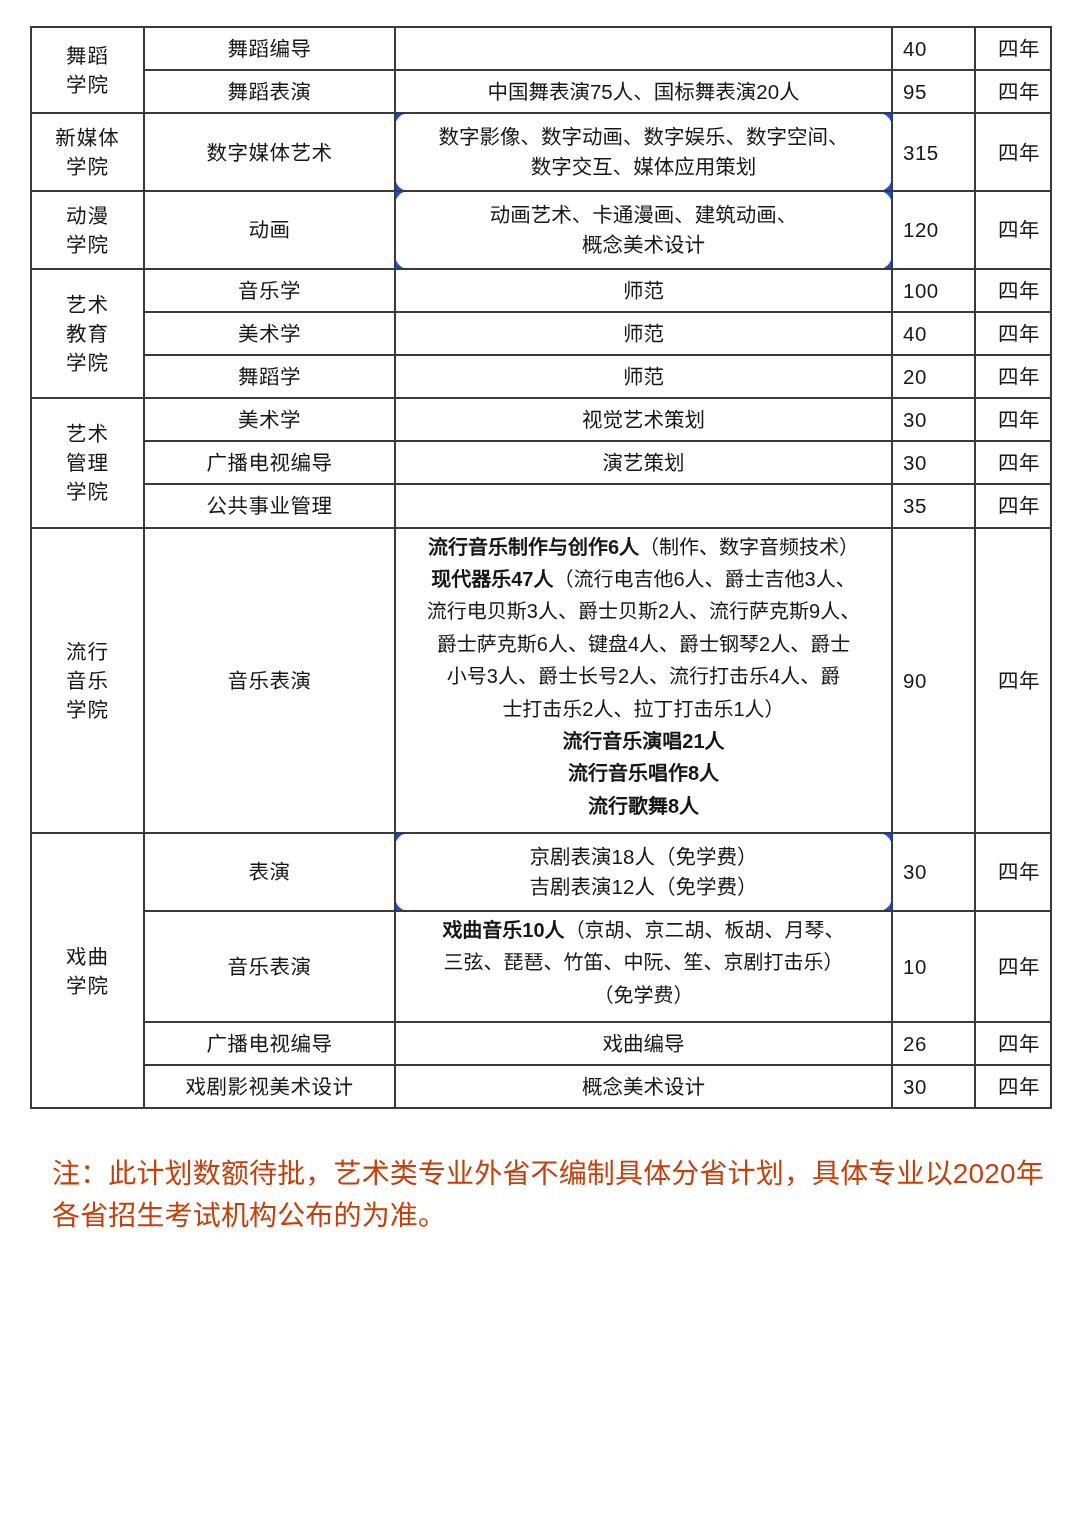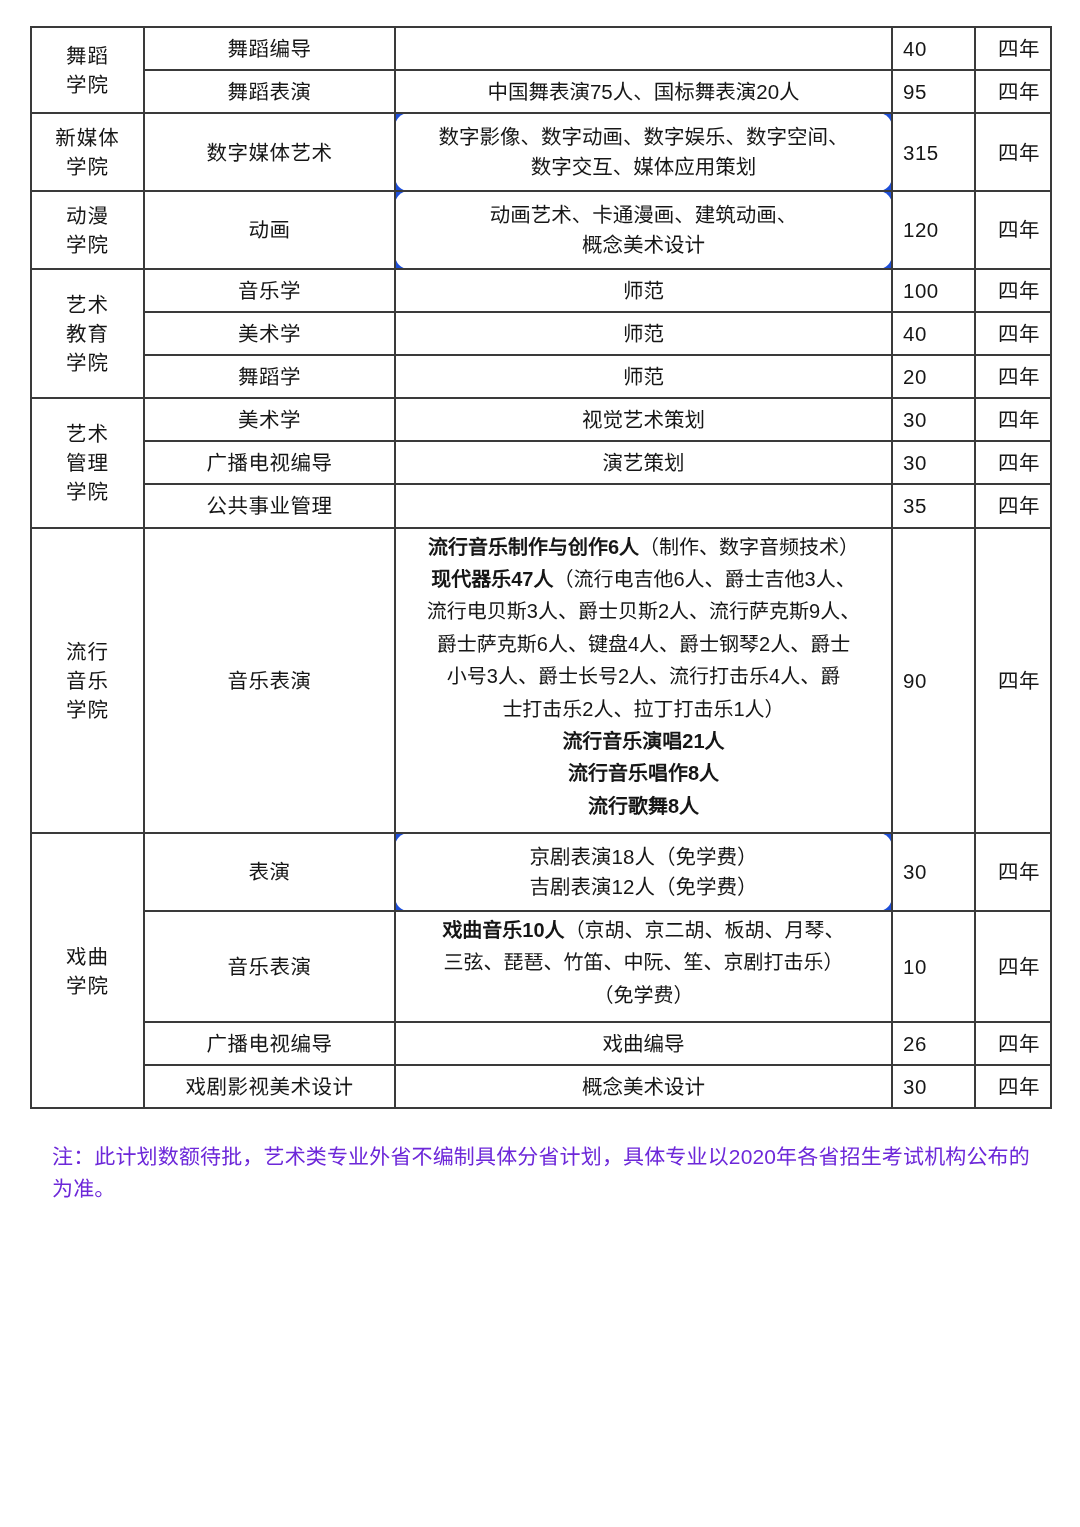--- a/index.html
+++ b/index.html
@@ -78,25 +78,25 @@
   }
   td.dir.bigcell {
     line-height: 1.62;
     padding-top: 2px;
     padding-bottom: 10px;
     font-size: 20px;
   }
   .dline { display: block; }
   .bold { font-weight: bold; }
   .note {
-    margin-top: 32px;
+    margin-top: 44px;
     padding-left: 22px;
-    font-size: 21px;
+    font-size: 28px;
     line-height: 1.5;
-    color: #6d28d9;
+    color: #c2410c;
     letter-spacing: 0.15px;
   }
 </style>
 </head>
 <body>
 
 <div class="page">
 
   <table class="plan-table">
     <colgroup>

